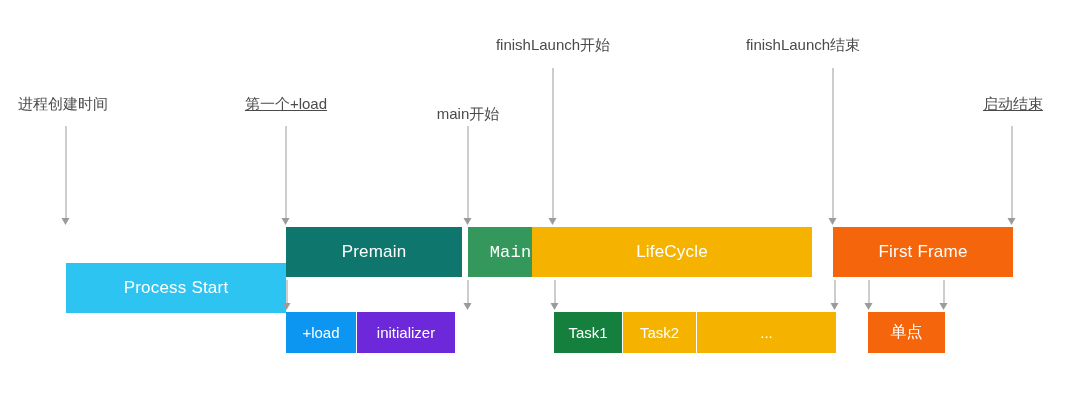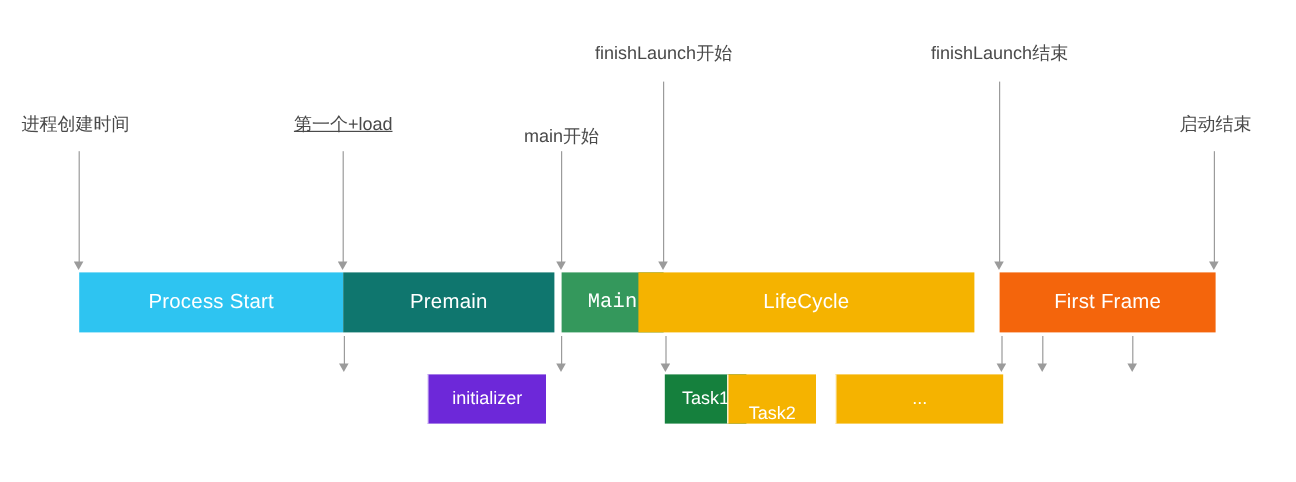--- a/index.html
+++ b/index.html
@@ -102,31 +102,31 @@
     <div class="anno-label center" style="left: 468px; top: 106px;">main开始</div>
     <div class="arrow" style="left: 468px; top: 126px; height: 99px;">
       <div class="shaft" style="height: 93px;"></div>
       <div class="head"></div>
     </div>
     <div class="anno-label center" style="left: 553px; top: 37px; text-align: center;">finishLaunch开始</div>
     <div class="arrow" style="left: 553px; top: 68px; height: 157px;">
       <div class="shaft" style="height: 151px;"></div>
       <div class="head"></div>
     </div>
-    <div class="anno-label center" style="left: 833px; top: 37px;">finishLaunch结束</div>
+    <div class="anno-label center" style="left: 803px; top: 37px;">finishLaunch结束</div>
     <div class="arrow" style="left: 833px; top: 68px; height: 157px;">
       <div class="shaft" style="height: 151px;"></div>
       <div class="head"></div>
     </div>
-    <div class="anno-label right" style="left: 1043px; top: 96px;">启动结束</div>
+    <div class="anno-label right" style="left: 1043px; top: 96px; text-decoration: underline;">启动结束</div>
     <div class="arrow" style="left: 1012px; top: 126px; height: 99px;">
       <div class="shaft" style="height: 93px;"></div>
       <div class="head"></div>
     </div>
-    <div class="bar" style="left: 66px; width: 220px; background: rgb(46, 196, 241);">
+    <div class="bar" style="left: 66px; width: 220px; background: rgb(46, 196, 241); margin-top: 36px;">
       <span>Process Start</span>
     </div>
     <div class="bar" style="left: 286px; width: 176px; background: #0f766e;">
       <span>Premain</span>
     </div>
     <div class="bar" style="left: 468px; width: 85px; background: rgb(52, 152, 92); font-family: Liberation Mono, monospace;">
       <span>Main</span>
     </div>
     <div class="bar" style="left: 532px; width: 280px; background: rgb(245, 179, 0);">
       <span>LifeCycle</span>
@@ -151,25 +151,31 @@
       <div class="head"></div>
     </div>
     <div class="arrow" style="left: 869px; top: 280px; height: 30px;">
       <div class="shaft" style="height: 24px;"></div>
       <div class="head"></div>
     </div>
     <div class="arrow" style="left: 944px; top: 280px; height: 30px;">
       <div class="shaft" style="height: 24px;"></div>
       <div class="head"></div>
     </div>
+    <div class="subbox" style="left: 286px; width: 70px; background: rgb(12, 150, 242);">
+      <span>+load</span>
+    </div>
     <div class="subbox sep-left" style="left: 356px; width: 99px; background: #6d28d9;">
       <span>initializer</span>
     </div>
     <div class="subbox" style="left: 554px; width: 68px; background: #15803d;">
       <span>Task1</span>
     </div>
-    <div class="subbox sep-left" style="left: 606px; width: 74px; background: rgb(245, 179, 0); align-items: flex-end;">
+    <div class="subbox sep-left" style="left: 622px; width: 74px; background: rgb(245, 179, 0);">
       <span>Task2</span>
     </div>
     <div class="subbox sep-left" style="left: 696px; width: 140px; background: rgb(245, 179, 0);">
       <span>...</span>
     </div>
+    <div class="subbox cjk" style="left: 868px; width: 77px; background: rgb(244, 101, 12);">
+      <span>单点</span>
+    </div>
   </div>
 
 </body></html>

